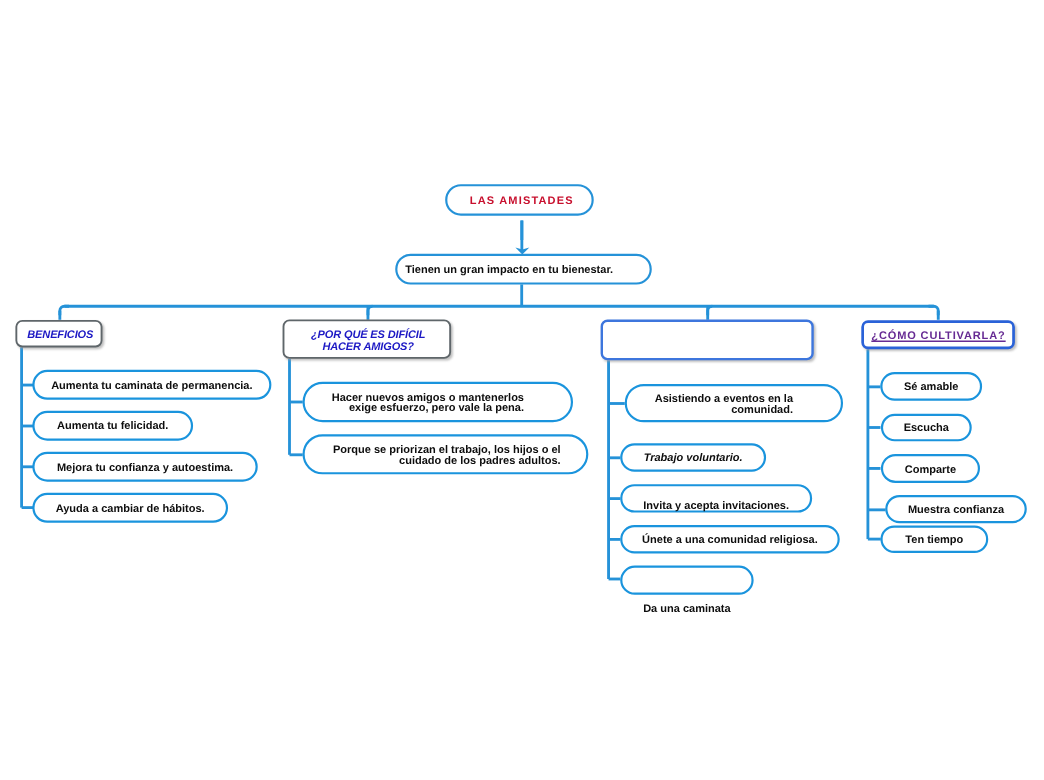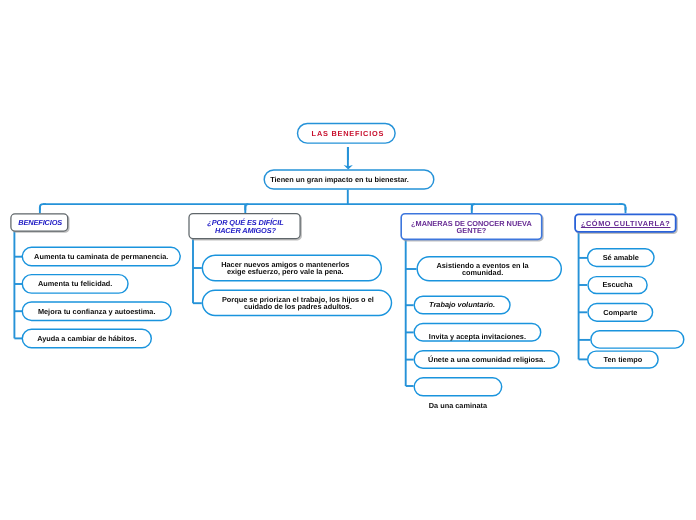--- a/index.html
+++ b/index.html
@@ -25,21 +25,21 @@
   
   .hdr-gray{border:1.25px solid transparent;}
   .hdr-gray .txt{color:#1c18c4;font-style:italic;text-align:center;line-height:7.6px;position:relative;left:0.9px;letter-spacing:-0.09px;}
   .hdr-blue{border:1.6px solid transparent;}
   .hdr-blue .txt{color:#662a93;text-align:center;line-height:7.7px;}
   .hdr-blue.sp{border:1.8px solid transparent;}
   .hdr-blue.sp .txt{letter-spacing:0.58px;text-indent:0.58px;text-decoration:underline;}
 
   
   .leaf{border:1.45px solid transparent;justify-content:flex-start;}
-  .leaf .txt{color:#0d0d0d;text-align:center;}
+  .leaf .txt{color:#0d0d0d;text-align:right;}
   .leaf.ctr{justify-content:center;}
   .leaf.ctr .txt{text-align:center;}
 </style>
 </head>
 <body>
 
 <div id="canvas">
 
 <svg id="links" viewBox="0 0 696 520" xmlns="http://www.w3.org/2000/svg">
   <g fill="none" stroke="#2592d8" stroke-width="1.9" stroke-linecap="butt">
@@ -121,21 +121,21 @@
     <rect x="575.1" y="214.4" width="100.6" height="17.5" rx="3.6" ry="3.6" fill="#ffffff" stroke="#2a62d8" stroke-width="1.8"></rect>
     <rect x="587.6" y="248.8" width="66.4" height="17.6" rx="8.8" ry="8.8" fill="#ffffff" stroke="#1a94dd" stroke-width="1.45"></rect>
     <rect x="588.0" y="276.6" width="59.1" height="16.9" rx="8.45" ry="8.45" fill="#ffffff" stroke="#1a94dd" stroke-width="1.45"></rect>
     <rect x="588.0" y="303.4" width="64.6" height="17.8" rx="8.9" ry="8.9" fill="#ffffff" stroke="#1a94dd" stroke-width="1.45"></rect>
     <rect x="590.9" y="330.7" width="92.9" height="17.4" rx="8.7" ry="8.7" fill="#ffffff" stroke="#1a94dd" stroke-width="1.45"></rect>
     <rect x="587.7" y="351.1" width="70.4" height="16.8" rx="8.4" ry="8.4" fill="#ffffff" stroke="#1a94dd" stroke-width="1.45"></rect>
   </g>
 </svg>
 
 <div class="node root" style="left:296.77px;top:122.78px;width:99.05px;height:21.05px;">
-  <span class="txt">LAS BENEFICIOS</span>
+  <span class="txt">LAS AMISTADES</span>
 </div>
 
 <div class="node sub" style="left:263.47px;top:169.18px;width:152px;height:20.55px;">
   <span class="txt">Tienen un gran impacto en tu bienestar.</span>
 </div>
 
 <div class="node hdr-gray" style="left:10.28px;top:213.28px;width:58.05px;height:18.35px;">
   <span class="txt">BENEFICIOS</span>
 </div>
 <div class="node leaf ctr" style="left:21.57px;top:246.58px;width:159.35px;height:19.95px;">
@@ -157,24 +157,20 @@
 </div>
 <div class="node leaf" style="left:201.68px;top:254.47px;width:180.35px;height:27.05px;padding-left:18.5px;">
   <span class="txt">Hacer nuevos amigos o mantenerlos
 exige esfuerzo, pero vale la pena.</span>
 </div>
 <div class="node leaf" style="left:201.68px;top:289.47px;width:190.55px;height:26.75px;padding-left:19.3px;">
   <span class="txt">Porque se priorizan el trabajo, los hijos o el
 cuidado de los padres adultos.</span>
 </div>
 
-<div class="node hdr-blue" style="left:400.4px;top:213.0px;width:142.1px;height:27.2px;">
-  <span class="txt">¿MANERAS DE CONOCER NUEVA
-GENTE?</span>
-</div>
 <div class="node leaf" style="left:416.47px;top:255.97px;width:145.55px;height:25.55px;padding-left:19px;">
   <span class="txt">Asistiendo a eventos en la
 comunidad.</span>
 </div>
 <div class="node leaf ctr" style="left:413.47px;top:295.57px;width:97.25px;height:18.95px;font-style:italic;">
   <span class="txt">Trabajo voluntario.</span>
 </div>
 <div class="node leaf ctr" style="left:413.47px;top:322.77px;width:127.95px;height:28px;">
   <span class="txt">Invita y acepta invitaciones.</span>
 </div>
@@ -190,17 +186,20 @@
 </div>
 <div class="node leaf ctr" style="left:586.88px;top:248.08px;width:67.85px;height:19.05px;">
   <span class="txt">Sé amable</span>
 </div>
 <div class="node leaf ctr" style="left:587.27px;top:275.88px;width:60.55px;height:18.35px;">
   <span class="txt">Escucha</span>
 </div>
 <div class="node leaf ctr" style="left:587.27px;top:302.67px;width:66.05px;height:19.25px;">
   <span class="txt">Comparte</span>
 </div>
+<div class="node leaf ctr" style="left:590.17px;top:329.97px;width:94.35px;height:18.85px;">
+  <span class="txt">Muestra confianza</span>
+</div>
 <div class="node leaf ctr" style="left:586.98px;top:350.38px;width:71.85px;height:18.25px;">
   <span class="txt">Ten tiempo</span>
 </div>
 
 </div>
 
 </body></html>

